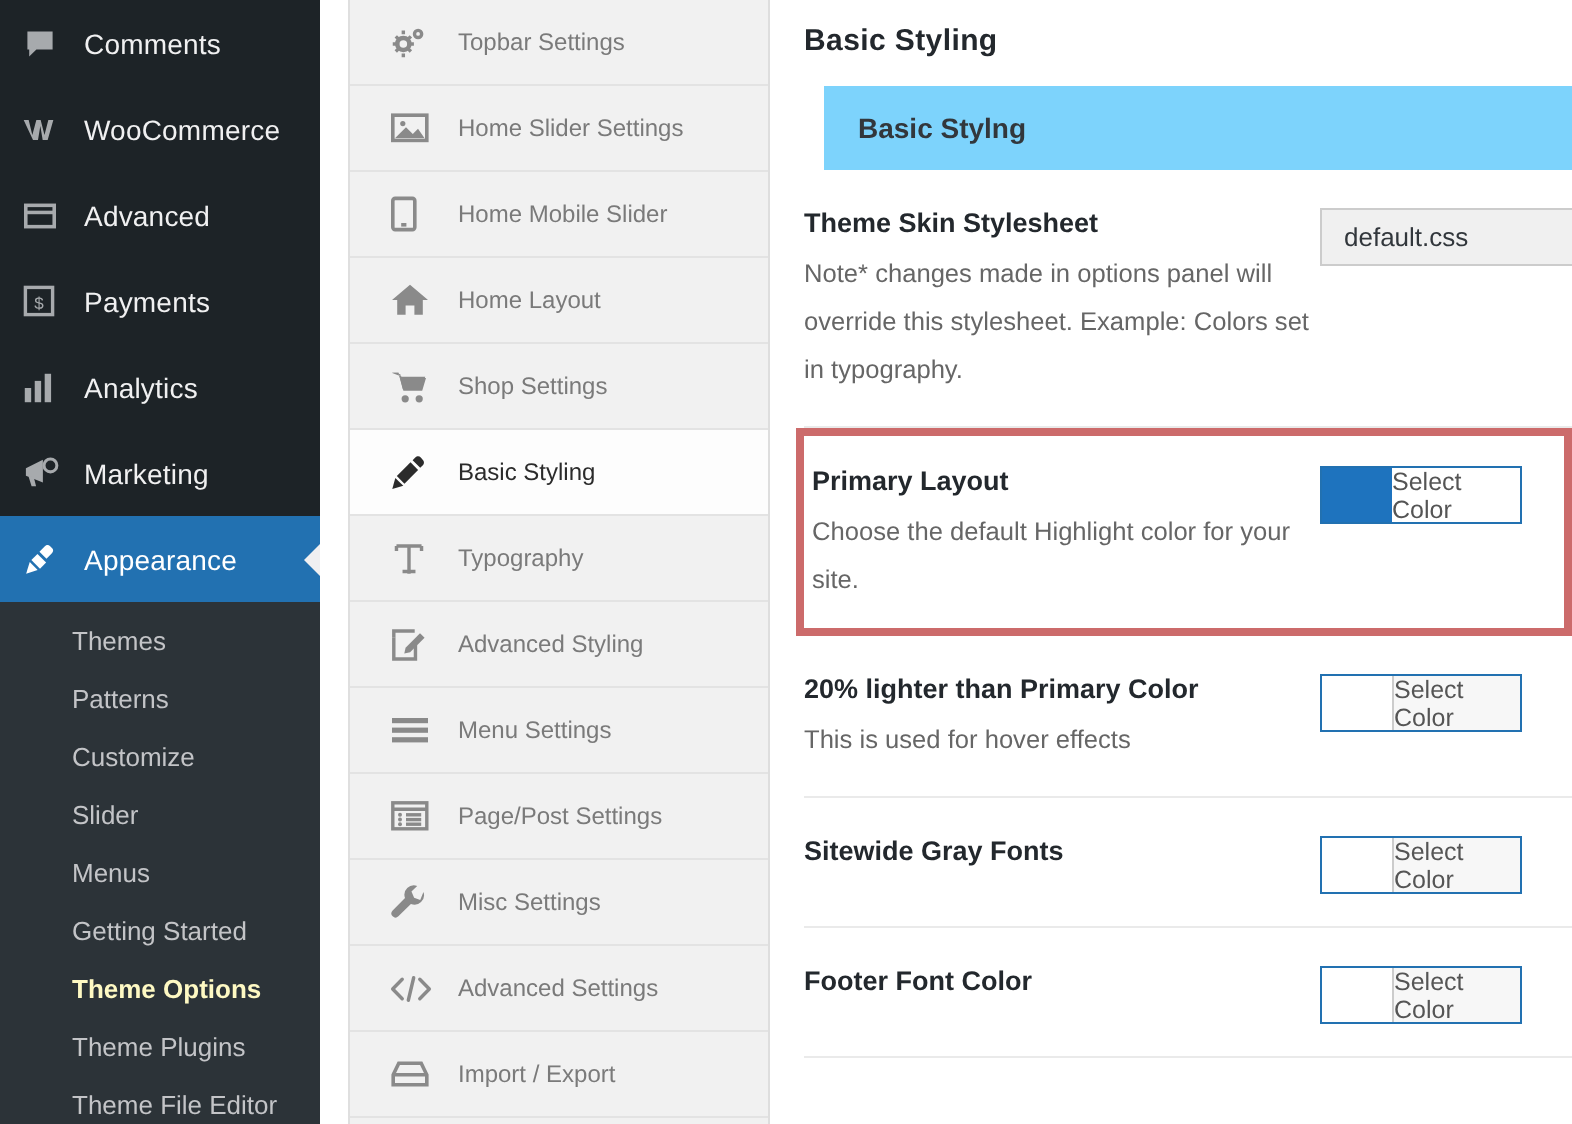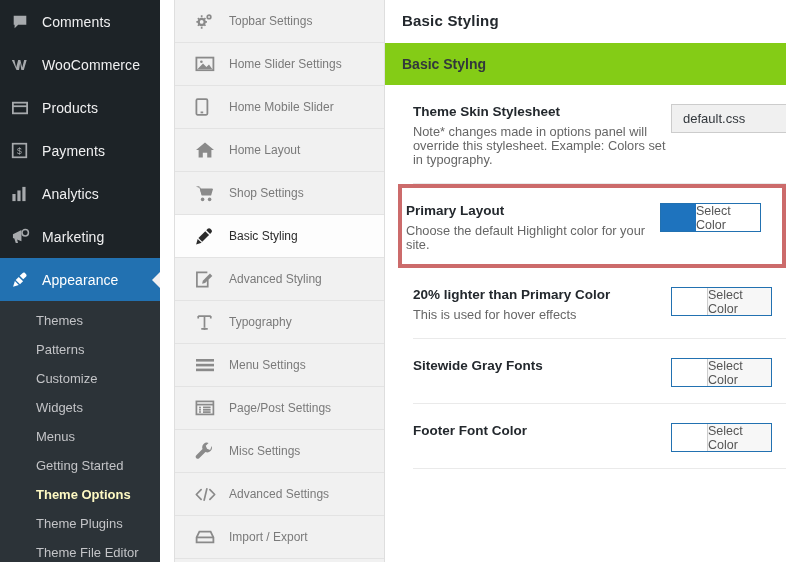--- a/index.html
+++ b/index.html
@@ -61,36 +61,36 @@
   
   .content {
     flex: 1 1 auto; height: 562px; background: #fff;
     position: relative; overflow: hidden;
   }
   .page-title {
     font-size: 15px; font-weight: bold; color: #23282d;
     padding: 12px 0 0 17px; letter-spacing: .2px;
   }
   .section-bar {
-    margin: 14px 0 0 0; height: 42px; background: #84cc16;
+    margin: 14px 0 0 27px; height: 42px; background: #7dd3fc;
     display: flex; align-items: center; padding-left: 17px;
     font-size: 14px; font-weight: bold; color: #32373c; text-align: center;
   }
   .field {
-    margin-left: 28px; padding: 18px 0 16px 0;
+    margin-left: 17px; padding: 18px 0 16px 0;
     display: flex; align-items: flex-start;
     border-bottom: 1px solid #eaeaea;
     position: relative;
   }
   .field .desc { width: 258px; flex: 0 0 258px; }
   .field .ftitle {
     font-size: 13.5px; font-weight: bold; color: #23282d;
     line-height: 18px; margin-bottom: 4px;
   }
-  .field .fsub { font-size: 12.8px; color: #666; line-height: 14px; }
+  .field .fsub { font-size: 12.8px; color: #666; line-height: 24px; }
   .field .ctrl { flex: 1 1 auto; padding-top: 1px; }
 
   .select-box {
     width: 140px; height: 29px; background: #f0f0f0;
     border: 1px solid #ccc;
     display: flex; align-items: center; padding-left: 11px;
     font-size: 13px; color: #32373c;
   }
 
   .colorpicker { display: flex; width: 101px; height: 29px; border: 1px solid #2271b1; }
@@ -135,21 +135,21 @@
       <span class="mlabel">WooCommerce</span>
     </div>
 
     <div class="menu-top">
       <span class="mi">
         <svg class="ic" width="18" height="16" viewBox="0 0 20 18" fill="none" stroke="#a7aaad" stroke-width="2">
           <rect x="2" y="3" width="16" height="12"></rect>
             <line x1="2" y1="7" x2="18" y2="7"></line>
         </svg>
       </span>
-      <span class="mlabel">Products</span>
+      <span class="mlabel">Advanced</span>
     </div>
 
     <div class="menu-top">
       <span class="mi">
         <svg class="ic" width="17" height="17" viewBox="0 0 20 20" fill="none" stroke="#a7aaad" stroke-width="2">
           <rect x="2" y="2" width="16" height="16"></rect>
           <text x="10" y="14.5" font-size="10" fill="#a7aaad" stroke="none" text-anchor="middle" font-family="Liberation Sans, sans-serif">$</text>
         </svg>
       </span>
       <span class="mlabel">Payments</span>
@@ -186,21 +186,21 @@
         </svg>
       </span>
       <span class="mlabel">Appearance</span>
       <span class="arrow"></span>
     </div>
 
     <div class="submenu">
       <span class="sub-item">Themes</span>
       <span class="sub-item">Patterns</span>
       <span class="sub-item">Customize</span>
-      <span class="sub-item">Widgets</span>
+      <span class="sub-item">Slider</span>
       <span class="sub-item">Menus</span>
       <span class="sub-item">Getting Started</span>
       <span class="sub-item active">Theme Options</span>
       <span class="sub-item">Theme Plugins</span>
       <span class="sub-item">Theme File Editor</span>
     </div>
 
   </div>
 
   <div class="gutter"></div>
@@ -267,37 +267,37 @@
           <path d="M10.8 4.4 3.6 11.6l4 4 7.2-7.2z"></path>
           <path d="M2.8 12.6 1.2 18.4l5.8-1.7z"></path>
         </svg>
       </span>
       <span>Basic Styling</span>
     </div>
 
     <div class="optnav-item">
       <span class="oi">
         <svg class="ic" width="19" height="19" viewBox="0 0 20 20" fill="none" stroke="currentColor" stroke-width="1.8">
+          <path d="M3.4 3.2h13.2M10 3.2v12"></path>
+          <path d="M3.4 3.2v2.6M16.6 3.2v2.6"></path>
+          <path d="M6.6 16.6h6.8M10 15.2v2.6"></path>
+        </svg>
+      </span>
+      <span>Typography</span>
+    </div>
+
+    <div class="optnav-item">
+      <span class="oi">
+        <svg class="ic" width="19" height="19" viewBox="0 0 20 20" fill="none" stroke="currentColor" stroke-width="1.8">
           <path d="M2 6.2v11.2h11.4V10"></path>
           <path d="M2 6.2V2.6h11"></path>
           <path d="m8.2 11.4 7.6-7.6 2.4 2.4-7.6 7.6-3.1.7z" fill="currentColor" stroke="none"></path>
         </svg>
       </span>
       <span>Advanced Styling</span>
-    </div>
-
-    <div class="optnav-item">
-      <span class="oi">
-        <svg class="ic" width="19" height="19" viewBox="0 0 20 20" fill="none" stroke="currentColor" stroke-width="1.8">
-          <path d="M3.4 3.2h13.2M10 3.2v12"></path>
-          <path d="M3.4 3.2v2.6M16.6 3.2v2.6"></path>
-          <path d="M6.6 16.6h6.8M10 15.2v2.6"></path>
-        </svg>
-      </span>
-      <span>Typography</span>
     </div>
 
     <div class="optnav-item">
       <span class="oi">
         <svg class="ic" width="20" height="14" viewBox="0 0 20 14" fill="currentColor">
           <rect x="1" y="1" width="18" height="2.6"></rect>
           <rect x="1" y="5.8" width="18" height="2.6"></rect>
           <rect x="1" y="10.6" width="18" height="2.6"></rect>
         </svg>
       </span>

